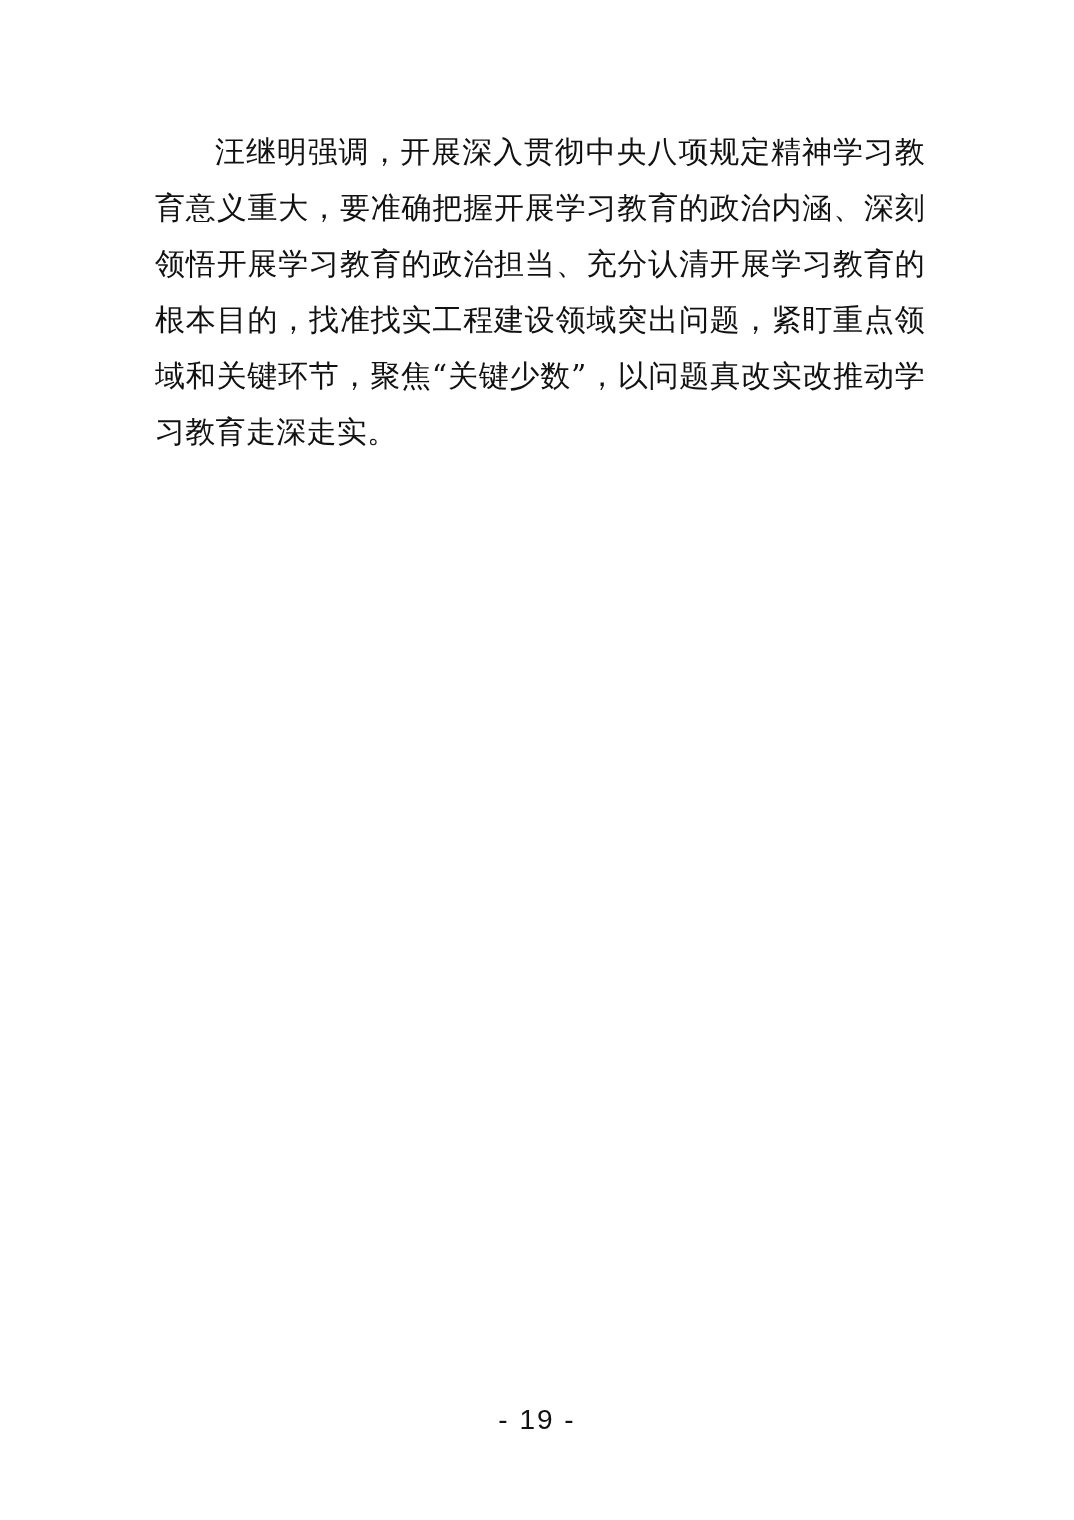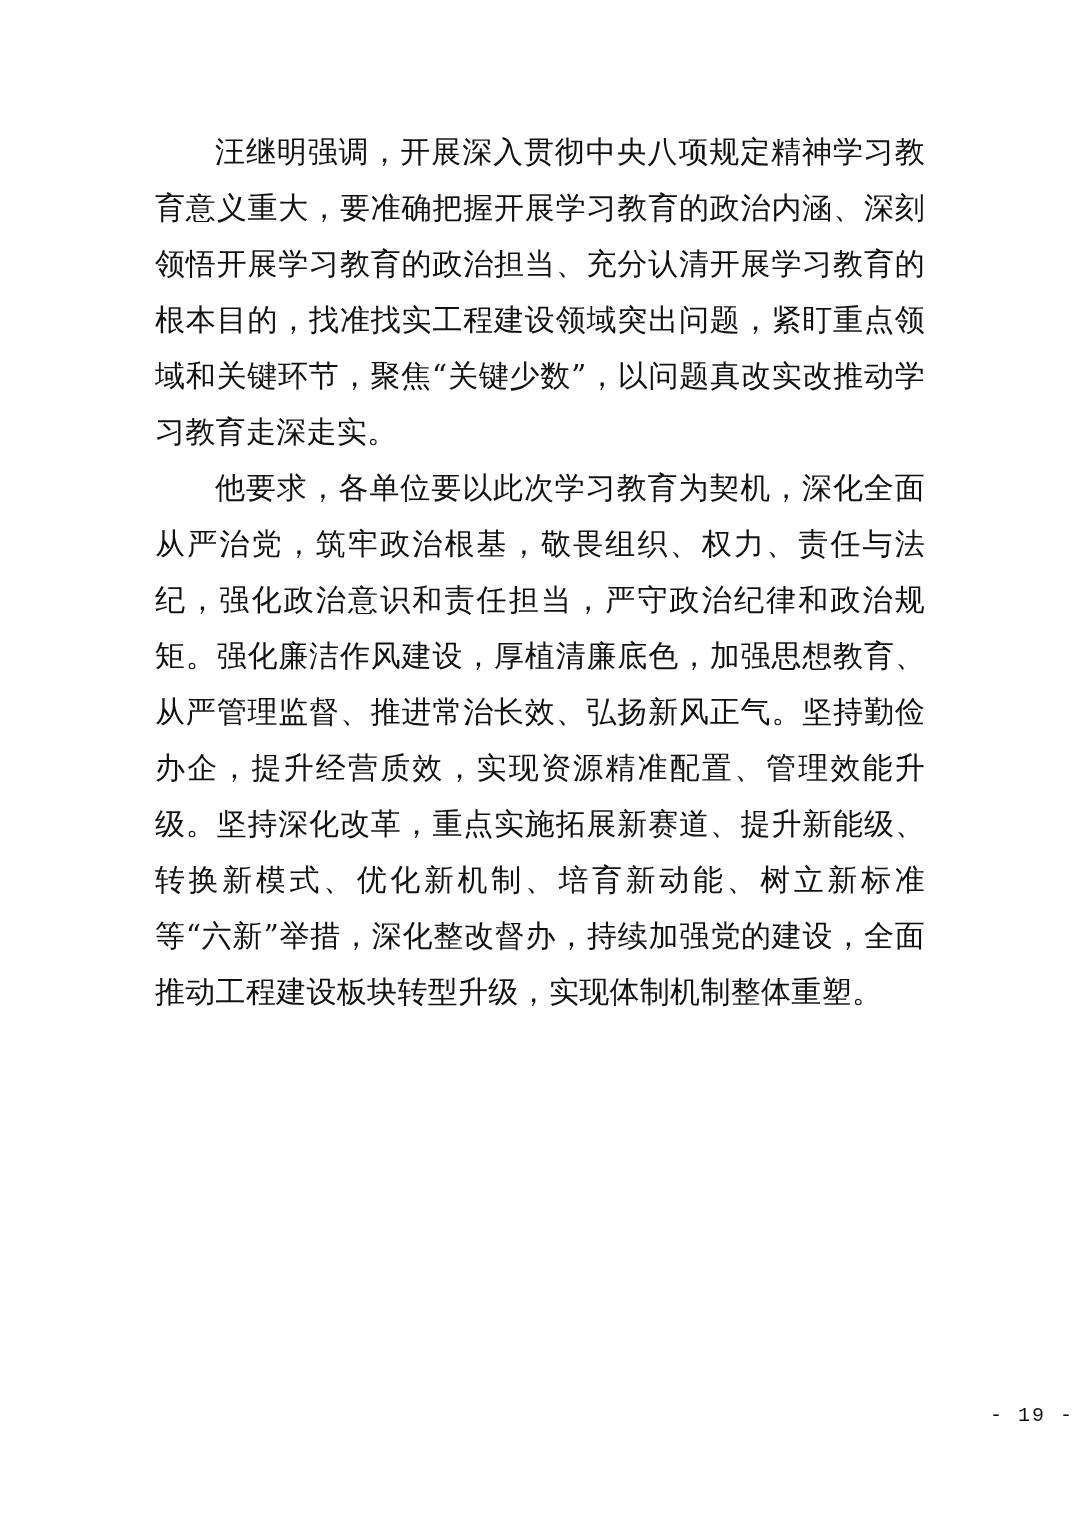--- a/index.html
+++ b/index.html
@@ -32,29 +32,28 @@
     text-indent: 2em;
     margin: 0 0 0 0;
     letter-spacing: 0.3px;
     word-break: break-all;
   }
   .footer {
     position: absolute;
     left: 0;
     right: 0;
     top: 1400px;
-    text-align: right;
-    font-family: Liberation Mono, monospace;
-    font-size: 20px;
+    text-align: center;
+    font-family: Liberation Sans, sans-serif;
+    font-size: 28px;
     color: #111111;
     letter-spacing: 2px;
   }
 </style>
 </head>
 <body>
 
 <div class="page">
   <div class="content">
     <p class="para">汪继明强调，开展深入贯彻中央八项规定精神学习教育意义重大，要准确把握开展学习教育的政治内涵、深刻领悟开展学习教育的政治担当、充分认清开展学习教育的根本目的，找准找实工程建设领域突出问题，紧盯重点领域和关键环节，聚焦“关键少数”，以问题真改实改推动学习教育走深走实。</p>
-    <p class="para">他要求，各单位要以此次学习教育为契机，深化全面从严治党，筑牢政治根基，敬畏组织、权力、责任与法纪，强化政治意识和责任担当，严守政治纪律和政治规矩。强化廉洁作风建设，厚植清廉底色，加强思想教育、从严管理监督、推进常治长效、弘扬新风正气。坚持勤俭办企，提升经营质效，实现资源精准配置、管理效能升级。坚持深化改革，重点实施拓展新赛道、提升新能级、转换新模式、优化新机制、培育新动能、树立新标准等“六新”举措，深化整改督办，持续加强党的建设，全面推动工程建设板块转型升级，实现体制机制整体重塑。</p>
   </div>
   <div class="footer">- 19 -</div>
 </div>
 
 </body></html>

